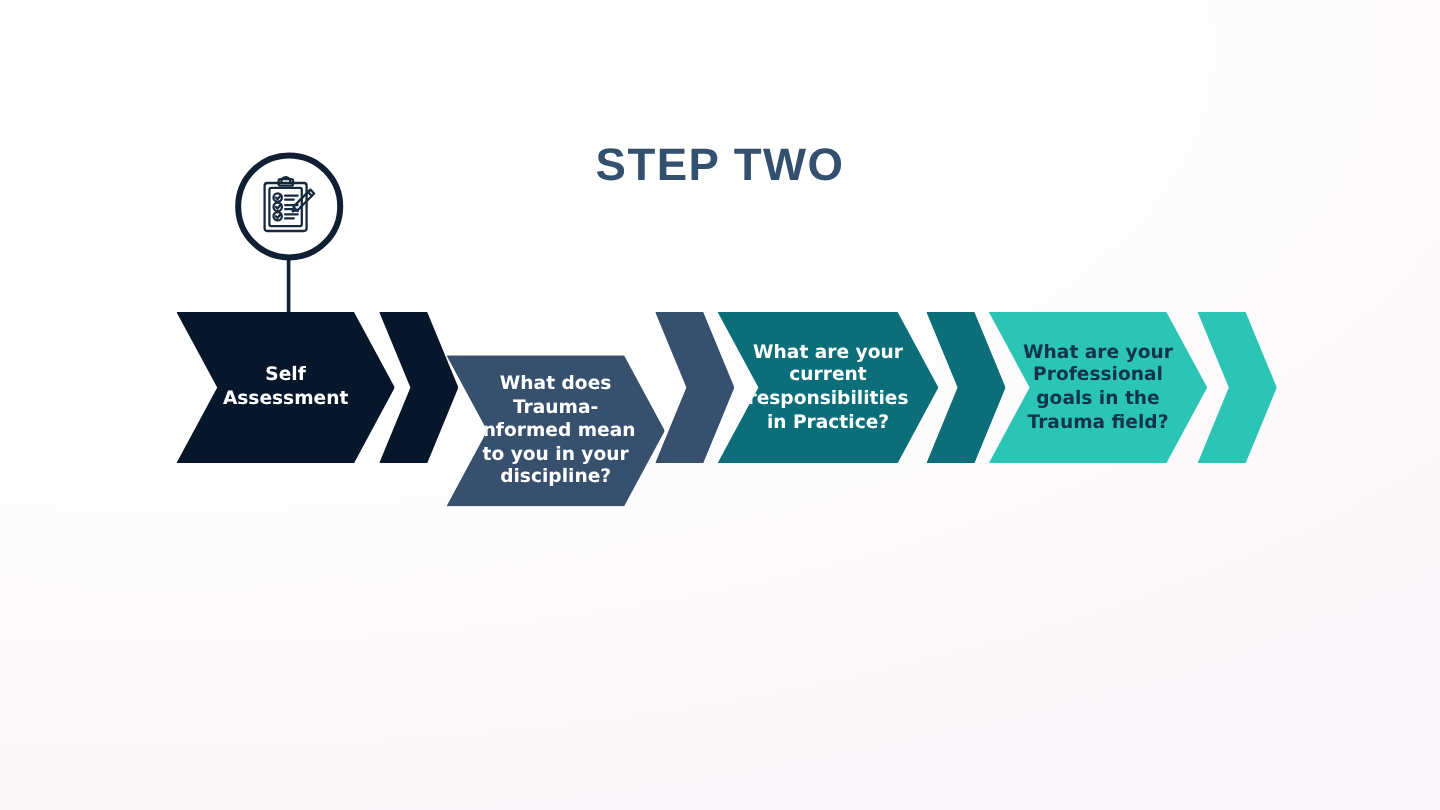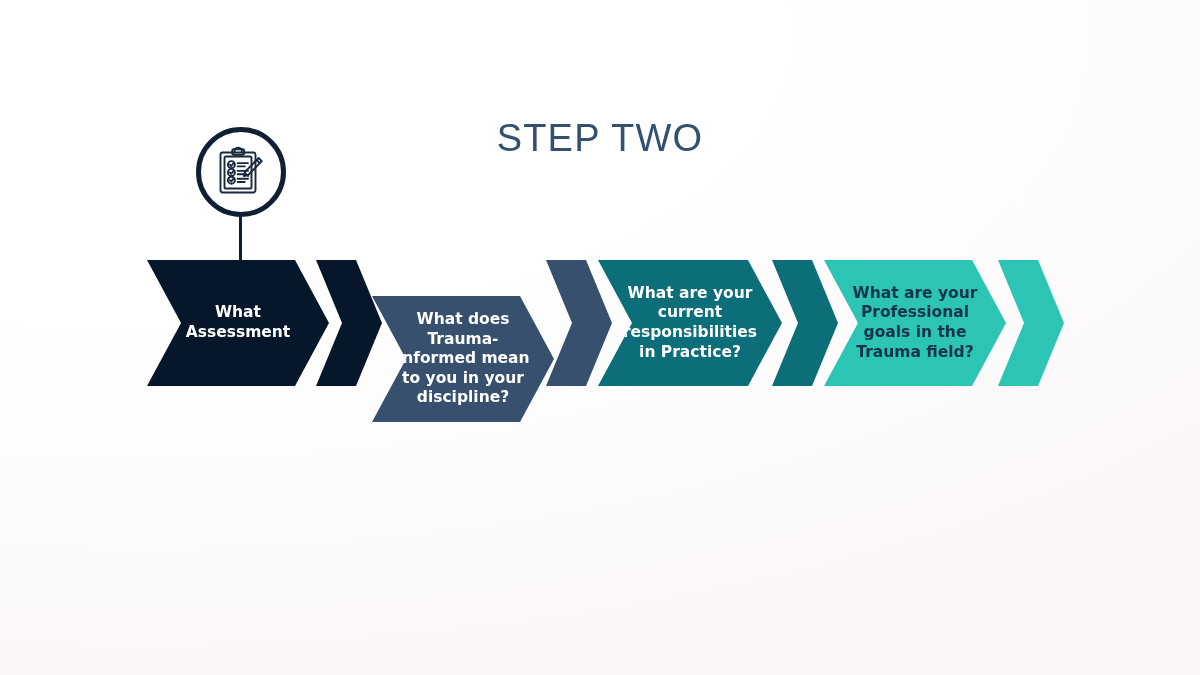--- a/index.html
+++ b/index.html
@@ -25,21 +25,21 @@
   }
 
   
   #page-title {
     position: absolute;
     left: 0;
     top: 117px;
     width: 1200px;
     text-align: center;
     font-size: 38px;
-    font-weight: 400;
+    font-weight: 700;
     letter-spacing: 1.2px;
     color: #33506f;
     font-family: "Liberation Sans", sans-serif;
   }
 
   
   #icon-badge {
     position: absolute;
     left: 196px;
     top: 127px;
@@ -161,21 +161,21 @@
         <path d="M30.9 27.8 l3.2 3.2"></path>
         <path d="M42.6 15.0 l3.2 3.2"></path>
       </svg>
     </div>
   </div>
   <div id="connector-line"></div>
 
   <div id="chevron-band">
 
     <div class="chev block c-navy" style="left:147px; width:182px;">
-      <div class="label t-light">What
+      <div class="label t-light">Self
 Assessment</div>
     </div>
     <div class="chev sep c-navy" style="left:316px; width:66px;"></div>
 
     <div class="chev block c-slate" style="left:372px; width:182px;margin-top:36px;">
       <div class="label t-light">What does
 Trauma-
 Informed mean
 to you in your
 discipline?</div>

